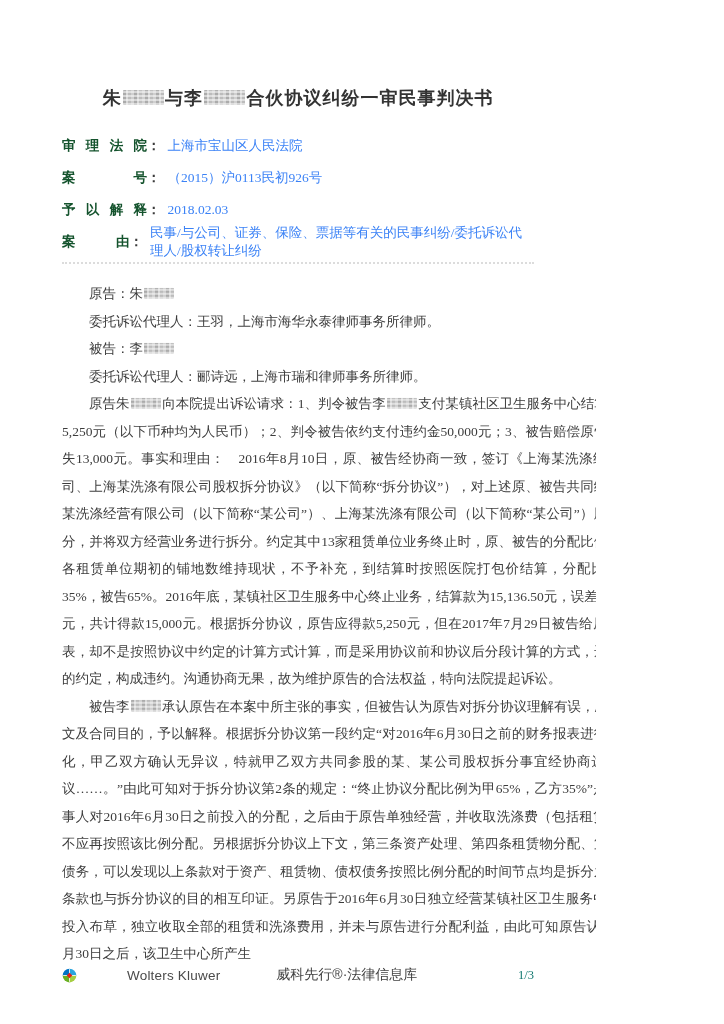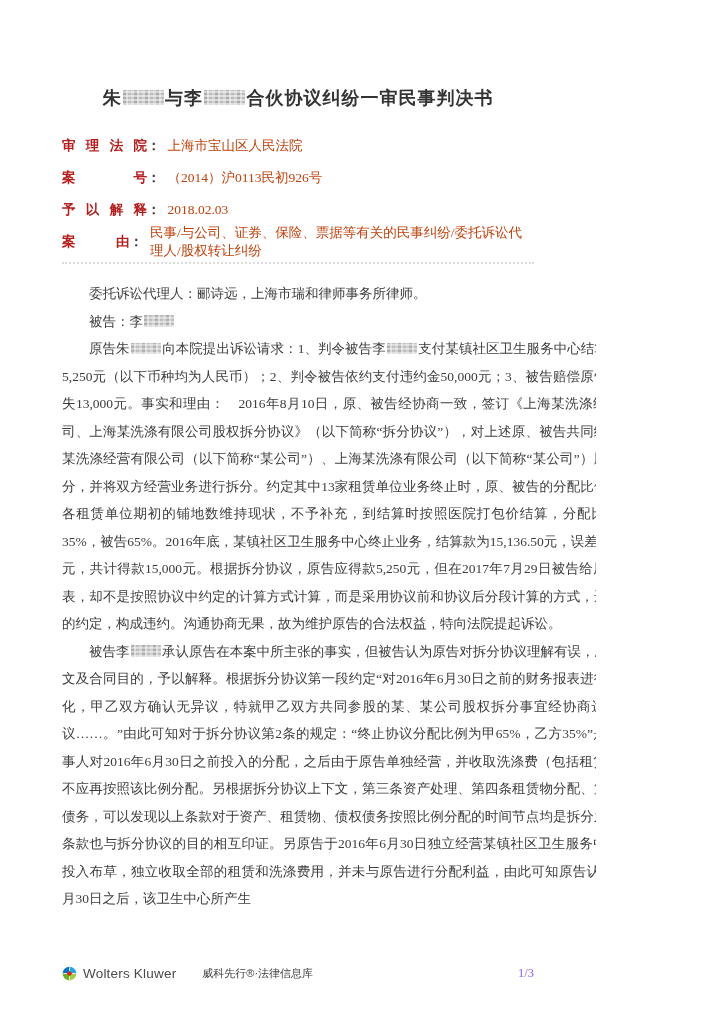--- a/index.html
+++ b/index.html
@@ -20,25 +20,25 @@
   }
   .meta{
     position:absolute;top:130px;left:62px;right:62px;
     font-size:13.5px;
   }
   .meta-row{
     height:32px;display:flex;align-items:center;
   }
   .meta-label{
     display:inline-block;width:85px;
-    font-weight:700;color:#b91c1c;
+    font-weight:700;color:#14532d;
     text-align:justify;text-align-last:justify;
   }
   .meta-colon{font-weight:700;color:#3a3a3a;margin-right:7px;}
-  .meta-value{color:#c2410c;}
+  .meta-value{color:#3b82f6;}
   .divider{
     position:absolute;top:262px;left:62px;right:62px;
     border-top:2px dotted #dcdcdc;
   }
   .content{
     position:absolute;top:280px;left:62px;width:600px;
     font-size:13.5px;line-height:27.5px;
     text-align:justify;text-justify:inter-ideograph;
   }
   .content p{margin:0;text-indent:2em;}
@@ -48,75 +48,77 @@
     margin:0 0.08em;
     transform:translateY(0.06em);
     border-radius:1px;
     background-image:
       repeating-linear-gradient(0deg, rgba(255,255,255,0.5) 0 2px, rgba(0,0,0,0) 2px 4px),
       repeating-linear-gradient(90deg, #ababab 0 3px, #d8d8d8 3px 5px, #bcbcbc 5px 8px, #cfcfcf 8px 11px);
     filter:blur(0.6px);
   }
   .footer{
     position:absolute;top:966px;left:62px;right:62px;
-    display:flex;align-items:center;
+    display:flex;align-items:center;gap:44px;
   }
   .footer-logo{
     width:15px;height:15px;flex:0 0 auto;
     margin-right:6px;display:block;
   }
   .footer-brand{
     font-family:"Liberation Sans","DejaVu Sans",sans-serif;
     font-size:13.5px;color:#4a4a4a;letter-spacing:0.2px;
   }
   .footer-product{
     font-family:"Liberation Sans","DejaVu Sans",sans-serif;
-    font-size:11px;color:#3f3f3f;
-    margin-left:26px;
+    font-size:14px;color:#3f3f3f;
+    margin-left:12px;
   }
   .footer-page{
     margin-left:auto;
-    font-size:12.5px;color:#8b5cf6;
+    font-size:12.5px;color:#0f766e;
   }
 </style>
 </head>
 <body>
 
 <div class="page">
 
   <h1 class="doc-title">朱<span class="redact"></span>与李<span class="redact"></span>合伙协议纠纷一审民事判决书</h1>
 
   <div class="meta">
     <div class="meta-row">
       <span class="meta-label">审理法院</span>
         <span class="meta-colon">：</span>
       <span class="meta-value">上海市宝山区人民法院</span>
     </div>
     <div class="meta-row">
       <span class="meta-label">案号</span>
         <span class="meta-colon">：</span>
-      <span class="meta-value">（2014）沪0113民初926号</span>
+      <span class="meta-value">（2015）沪0113民初926号</span>
     </div>
     <div class="meta-row">
       <span class="meta-label">予以解释</span>
         <span class="meta-colon">：</span>
       <span class="meta-value">2018.02.03</span>
     </div>
     <div class="meta-row">
       <span class="meta-label">案由</span>
         <span class="meta-colon">：</span>
       <span class="meta-value">民事/与公司、证券、保险、票据等有关的民事纠纷/委托诉讼代理人/股权转让纠纷</span>
     </div>
   </div>
 
   <div class="divider"></div>
 
   <div class="content">
+      <p class="party">原告：朱<span class="redact"></span></p>
+      <p class="party">委托诉讼代理人：王羽，上海市海华永泰律师事务所律师。</p>
+      <p class="party">被告：李<span class="redact"></span></p>
       <p class="party">委托诉讼代理人：郦诗远，上海市瑞和律师事务所律师。</p>
-      <p class="party">被告：李<span class="redact"></span></p>
       <p class="para">原告朱<span class="redact"></span>向本院提出诉讼请求：1、判令被告李<span class="redact"></span>支付某镇社区卫生服务中心结算款人民币5,250元（以下币种均为人民币）；2、判令被告依约支付违约金50,000元；3、被告赔偿原告律师费损失13,000元。事实和理由：　2016年8月10日，原、被告经协商一致，签订《上海某洗涤经营有限公司、上海某洗涤有限公司股权拆分协议》（以下简称“拆分协议”），对上述原、被告共同经营的上海某洗涤经营有限公司（以下简称“某公司”）、上海某洗涤有限公司（以下简称“某公司”）股权进行拆分，并将双方经营业务进行拆分。约定其中13家租赁单位业务终止时，原、被告的分配比例，并约定各租赁单位期初的铺地数维持现状，不予补充，到结算时按照医院打包价结算，分配比例为原告35%，被告65%。2016年底，某镇社区卫生服务中心终止业务，结算款为15,136.50元，误差减去136.50元，共计得款15,000元。根据拆分协议，原告应得款5,250元，但在2017年7月29日被告给原告的结算表，却不是按照协议中约定的计算方式计算，而是采用协议前和协议后分段计算的方式，违背了协议的约定，构成违约。沟通协商无果，故为维护原告的合法权益，特向法院提起诉讼。</p>
       <p class="para">被告李<span class="redact"></span>承认原告在本案中所主张的事实，但被告认为原告对拆分协议理解有误，应结合上下文及合同目的，予以解释。根据拆分协议第一段约定“对2016年6月30日之前的财务报表进行审核、细化，甲乙双方确认无异议，特就甲乙双方共同参股的某、某公司股权拆分事宜经协商达成如下协议……。”由此可知对于拆分协议第2条的规定：“终止协议分配比例为甲65%，乙方35%”是指双方当事人对2016年6月30日之前投入的分配，之后由于原告单独经营，并收取洗涤费（包括租赁费），故不应再按照该比例分配。另根据拆分协议上下文，第三条资产处理、第四条租赁物分配、第十条债权债务，可以发现以上条款对于资产、租赁物、债权债务按照比例分配的时间节点均是拆分之前。这些条款也与拆分协议的目的相互印证。另原告于2016年6月30日独立经营某镇社区卫生服务中心，独立投入布草，独立收取全部的租赁和洗涤费用，并未与原告进行分配利益，由此可知原告认为2016年6月30日之后，该卫生中心所产生</p>
     </div>
 
   <div class="footer">
     <svg class="footer-logo" viewBox="0 0 24 24" aria-hidden="true">
       <circle cx="12" cy="12" r="11.5" fill="#ffffff"></circle>
       <path d="M1 12 A11 11 0 0 1 12 1 L12 12 Z" fill="#0073c6"></path>
       <path d="M12 1 A11 11 0 0 1 23 12 L12 12 Z" fill="#29a5de"></path>
       <path d="M23 12 A11 11 0 0 1 12 23 L12 12 Z" fill="#a6ce42"></path>

